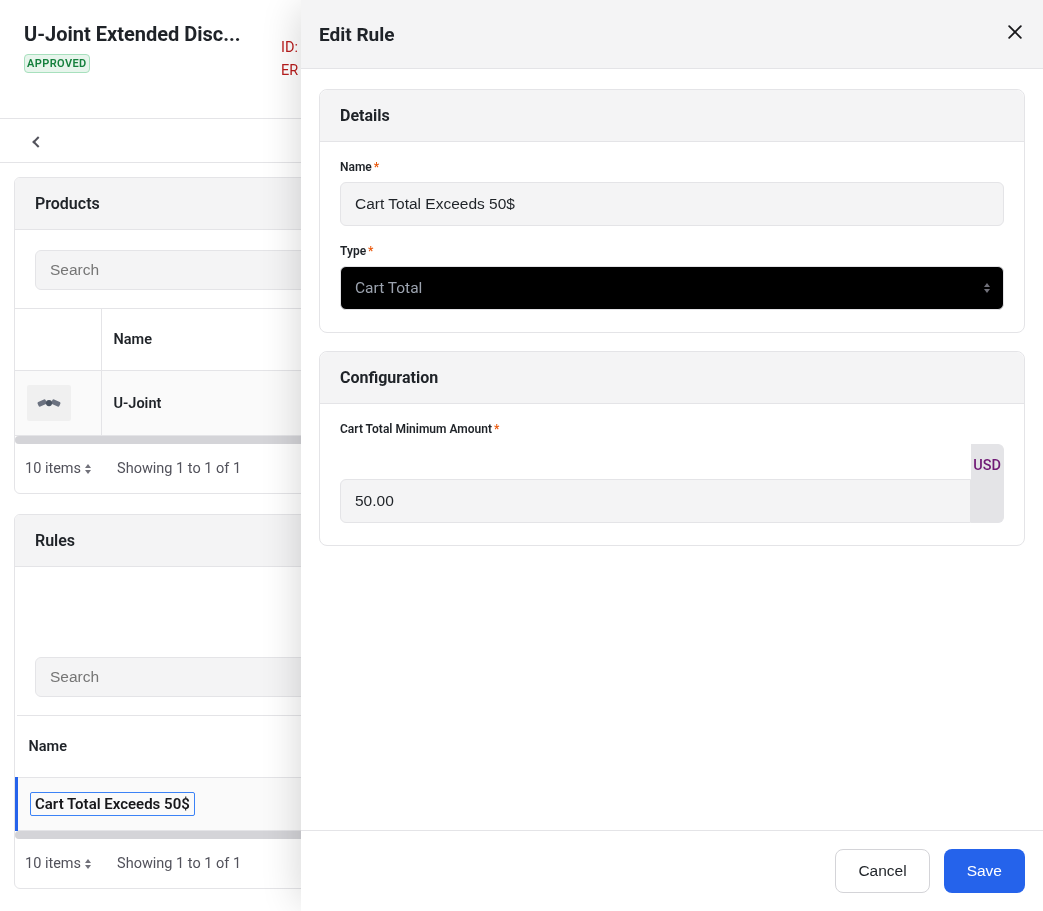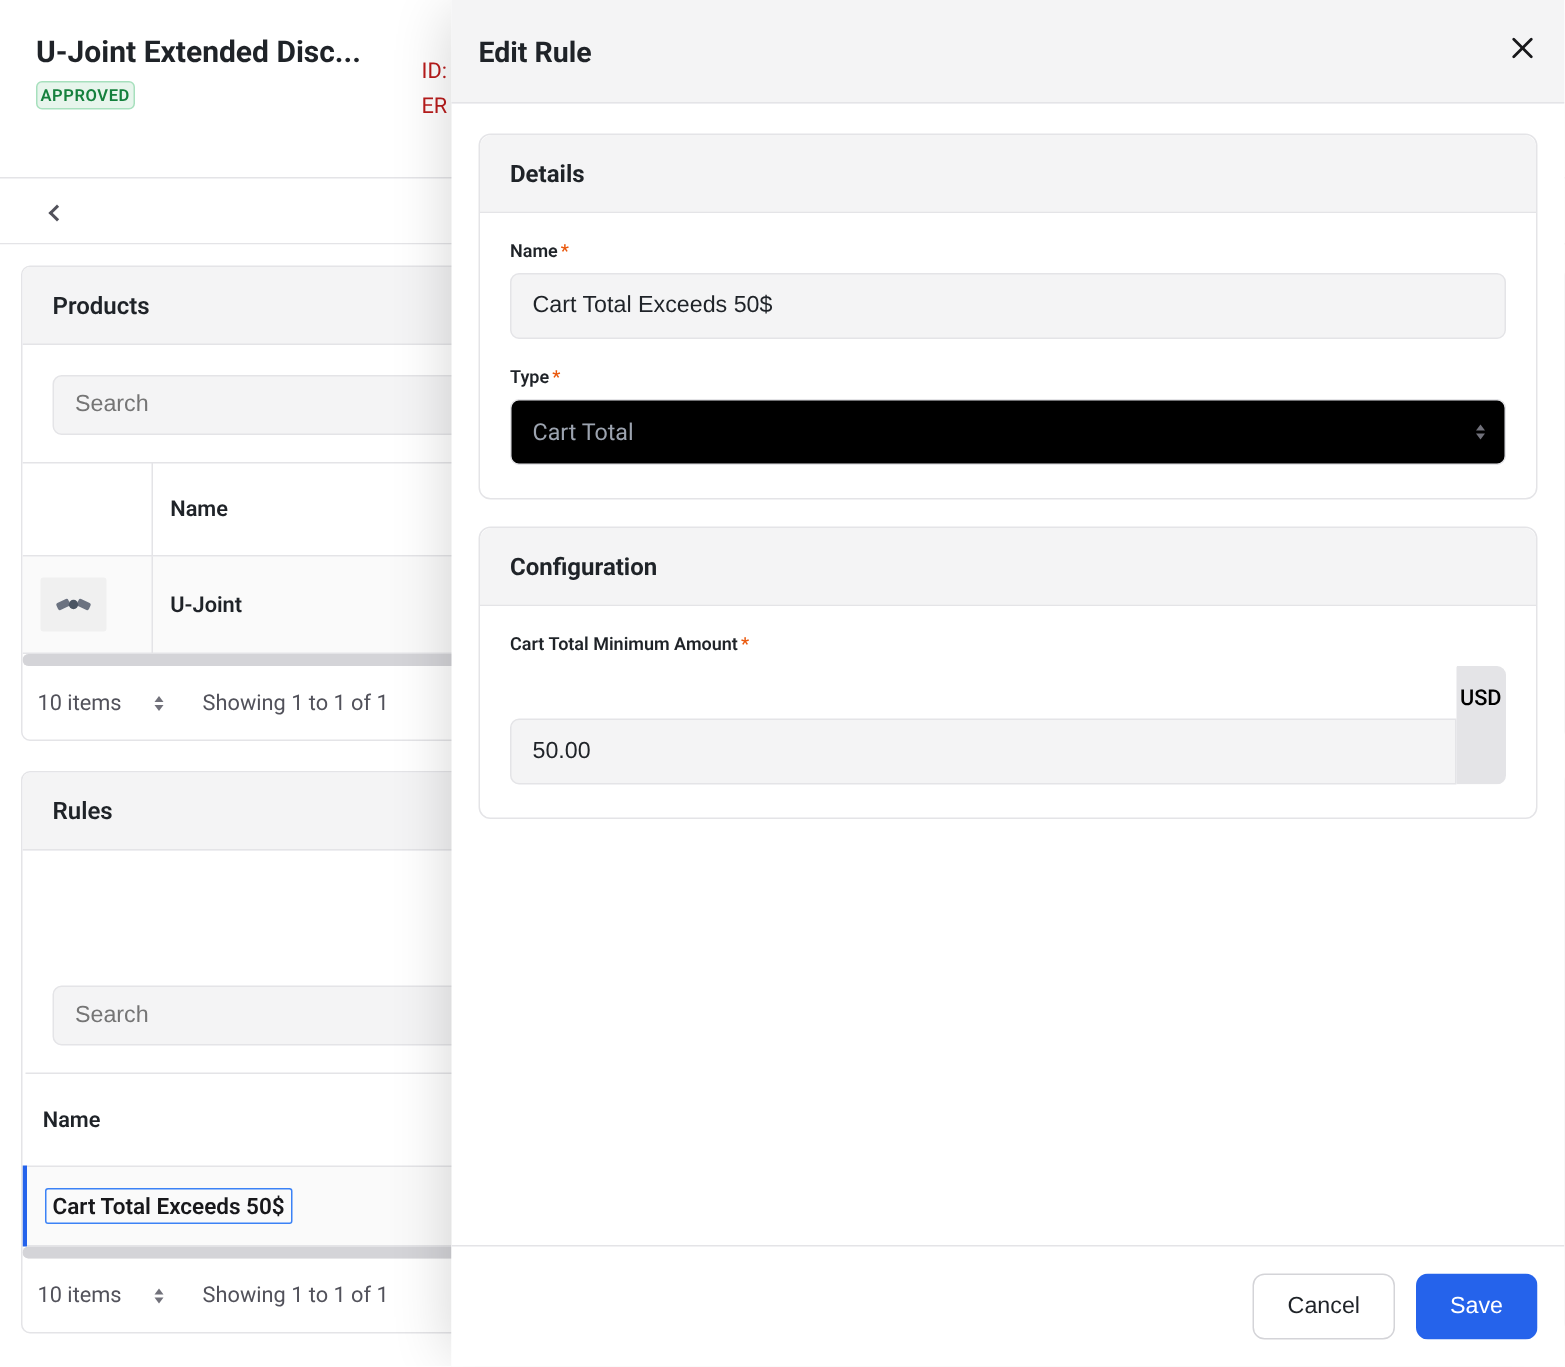--- a/index.html
+++ b/index.html
@@ -27,21 +27,21 @@
   .tbl th { text-align:left; font-weight:600; font-size:14.5px; padding:22px 12px; border-top:1px solid #e4e4e7; border-bottom:1px solid #e4e4e7; background:#fff; }
   .tbl td { padding:14px 12px; border-bottom:1px solid #e4e4e7; font-size:14.5px; font-weight:600; }
   .tbl tr.row-even { background:#fafafa; }
   .prod-img { width:44px; height:36px; background:#f0f0f0; border-radius:2px; display:flex; align-items:center; justify-content:center; }
   .prod-img svg { width:30px; height:24px; }
 
   .horiz-scroll { height:8px; background:#f1f1f1; border-radius:4px; margin:0; position:relative; }
   .horiz-scroll .thumb { position:absolute; left:0; top:0; height:8px; width:55%; background:#d4d4d8; border-radius:4px; }
 
   .pager { display:flex; align-items:center; gap:26px; padding:16px 10px; font-size:14.5px; color:#52525b; }
-  .pager .items { display:flex; align-items:center; gap:22px; }
+  .pager .items { display:flex; align-items:center; gap:4px; }
   .sort-caret { display:inline-flex; flex-direction:column; align-items:center; line-height:0; }
   .sort-caret i{ width:0; height:0; border-left:3.5px solid transparent; border-right:3.5px solid transparent; }
   .sort-caret .u{ border-bottom:4px solid #71717a; margin-bottom:2px; }
   .sort-caret .d{ border-top:4px solid #71717a; }
 
   .rules-panel .panel-body-spacer { height:90px; }
   .link-selected { display:inline-block; border:1.5px solid #3b82f6; padding:2px 4px; border-radius:2px; font-size:15px; font-weight:600; color:#18181b; }
   .row-selected { border-left:3px solid #2563eb; }
   .drawer { position:absolute; top:0; right:0; bottom:0; width:742px; background:#fff; box-shadow:-10px 0 36px -8px rgba(0,0,0,.16); display:flex; flex-direction:column; }
   .drawer-head { display:flex; align-items:center; justify-content:space-between; padding:22px 18px 22px 18px; background:#f4f4f5; border-bottom:1px solid #e4e4e7; }
@@ -56,21 +56,21 @@
   .form-label { font-size:12px; font-weight:600; margin-bottom:8px; display:block; }
   .req { color:#ea580c; margin-left:2px; }
   .form-field { width:100%; background:#f4f4f5; border:1px solid #e4e4e7; border-radius:6px; padding:12px 14px; font-size:15.5px; color:#1f2328; }
   .form-group { margin-bottom:18px; }
   .form-group:last-child{ margin-bottom:0; }
   .select-wrap { position:relative; }
   .select-disabled { width:100%; background:#000000; border:1px solid #e4e4e7; border-radius:6px; padding:12px 38px 12px 14px; font-size:15.5px; color:#9ca3af; }
   .select-caret { position:absolute; right:14px; top:50%; transform:translateY(-50%); }
   .addon-wrap { display:flex; }
   .addon-wrap .form-field { border-top-right-radius:0; border-bottom-right-radius:0;margin-top:35px; }
-  .addon { background:#e4e4e7; color:#000000; font-size:14.5px; font-weight:500; padding:12px 2px; border:1px solid #e4e4e7; border-left:none; border-radius:0 6px 6px 0; }
+  .addon { background:#e4e4e7; color:#701a75; font-size:14.5px; font-weight:500; padding:12px 2px; border:1px solid #e4e4e7; border-left:none; border-radius:0 6px 6px 0; }
 
   .drawer-foot { display:flex; justify-content:flex-end; gap:14px; padding:18px 18px; border-top:1px solid #e4e4e7; background:#fff; }
   .btn { font-size:15.5px; font-weight:500; padding:12px 22px; border-radius:8px; cursor:pointer; border:1px solid transparent; }
   .btn-secondary { background:#fff; border-color:#d4d4d8; color:#1f2328; }
   .btn-primary { background:#2563eb; color:#fff; }
 </style>
 </head>
 <body>
 
 <div class="header-row">

